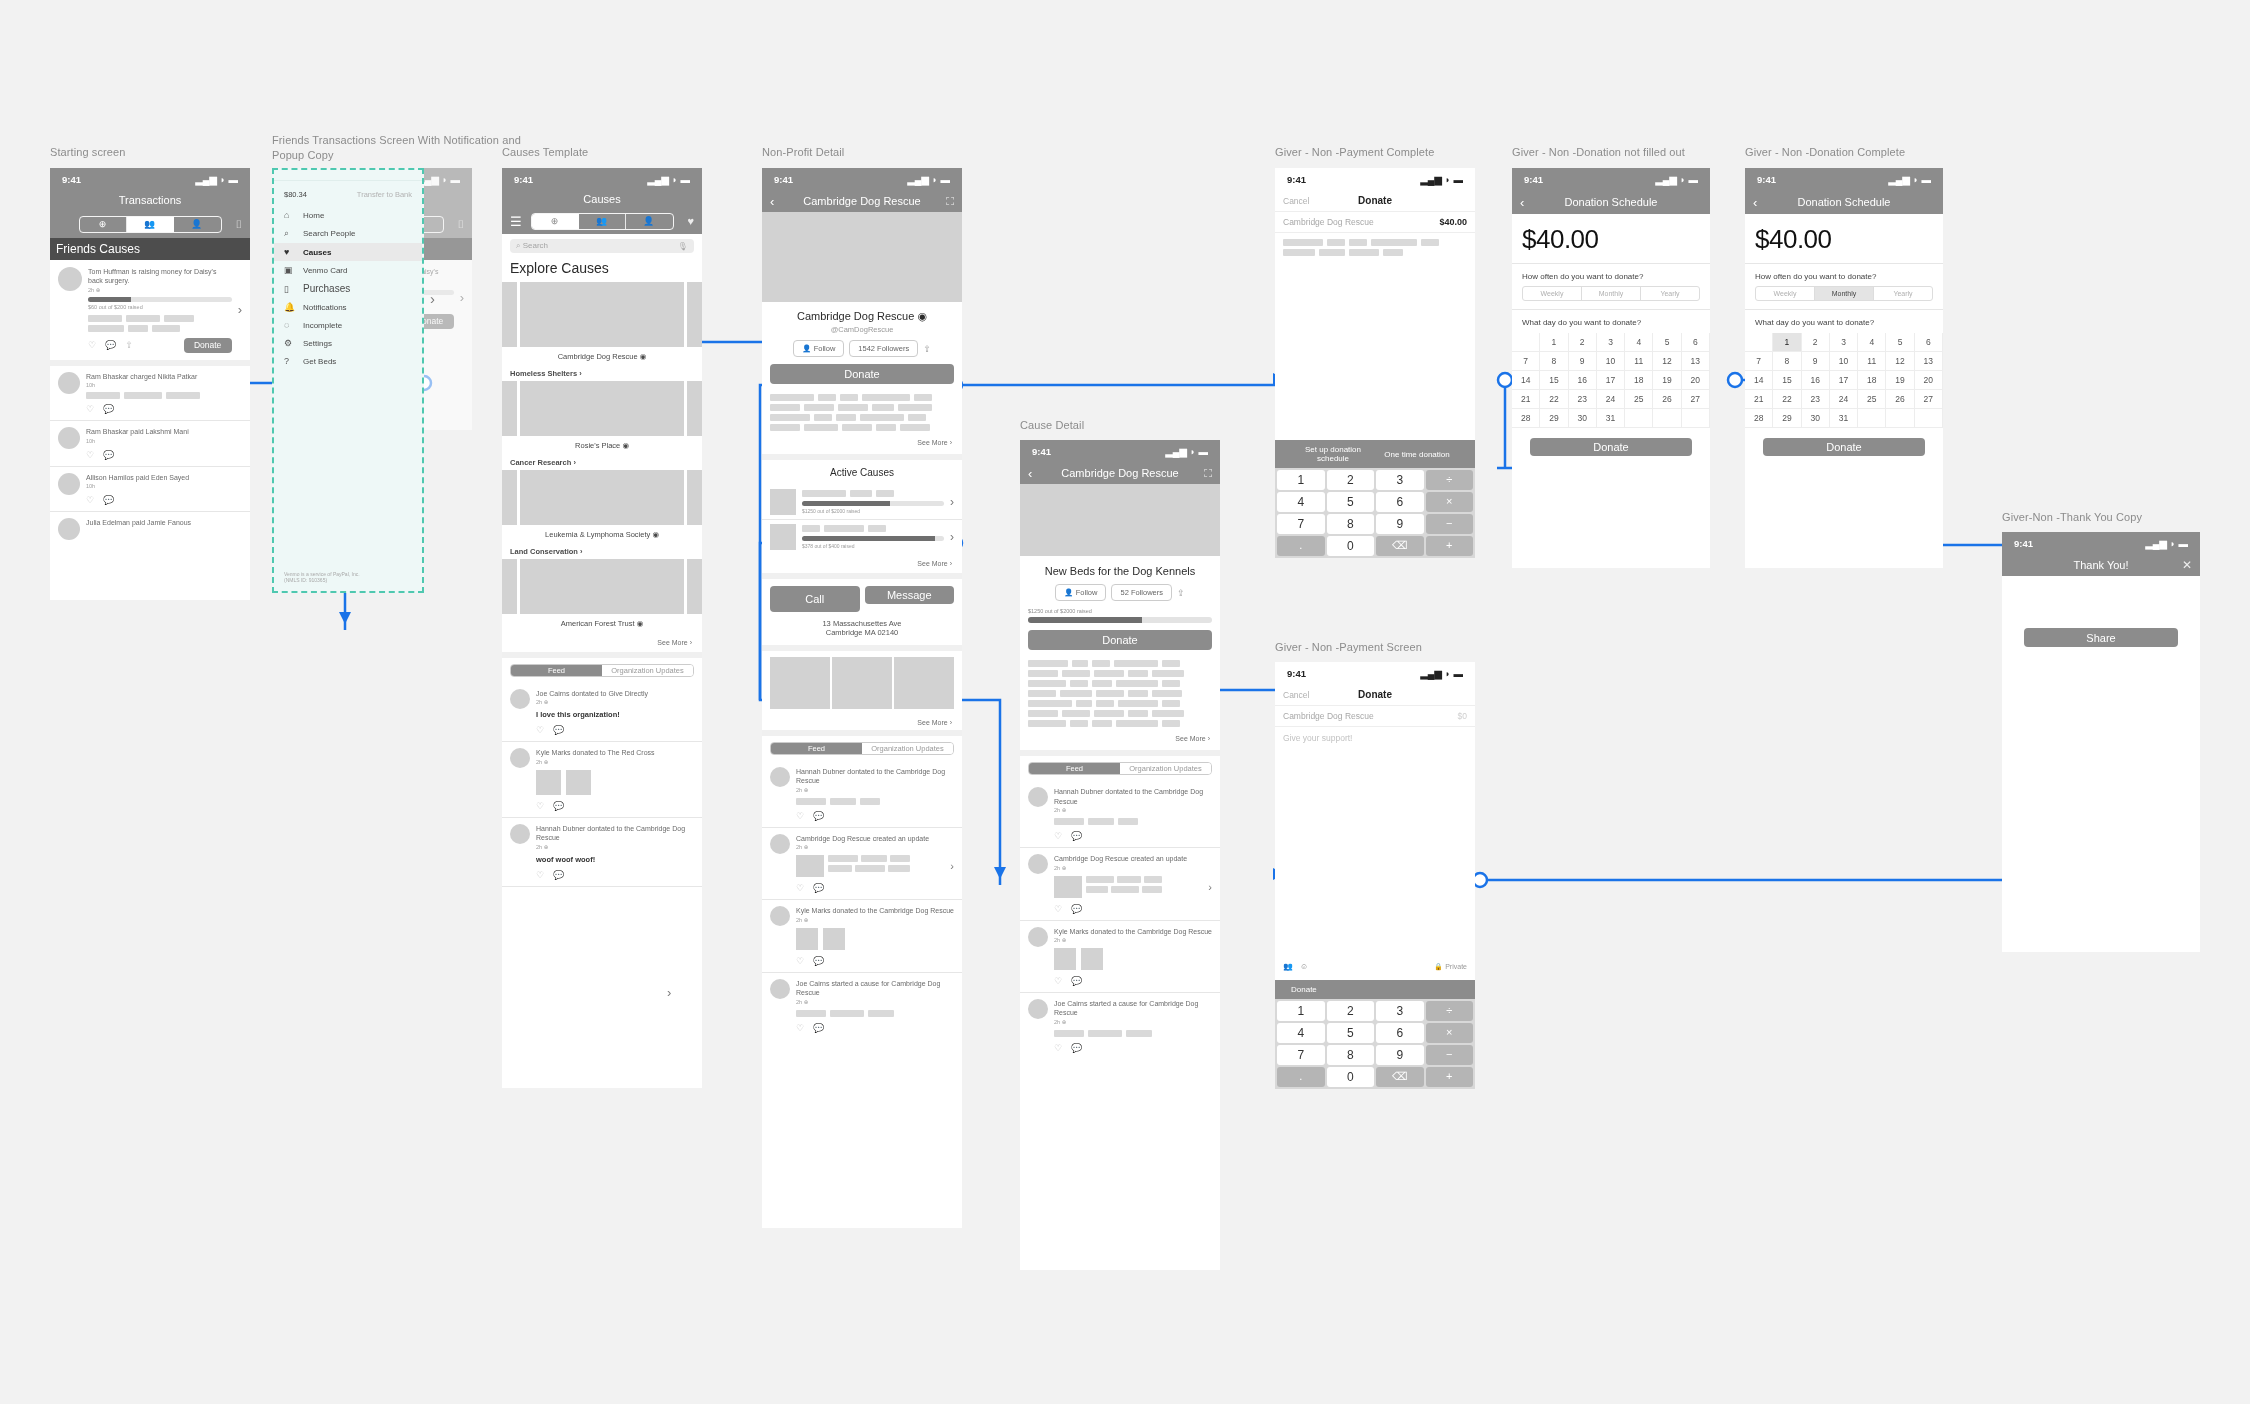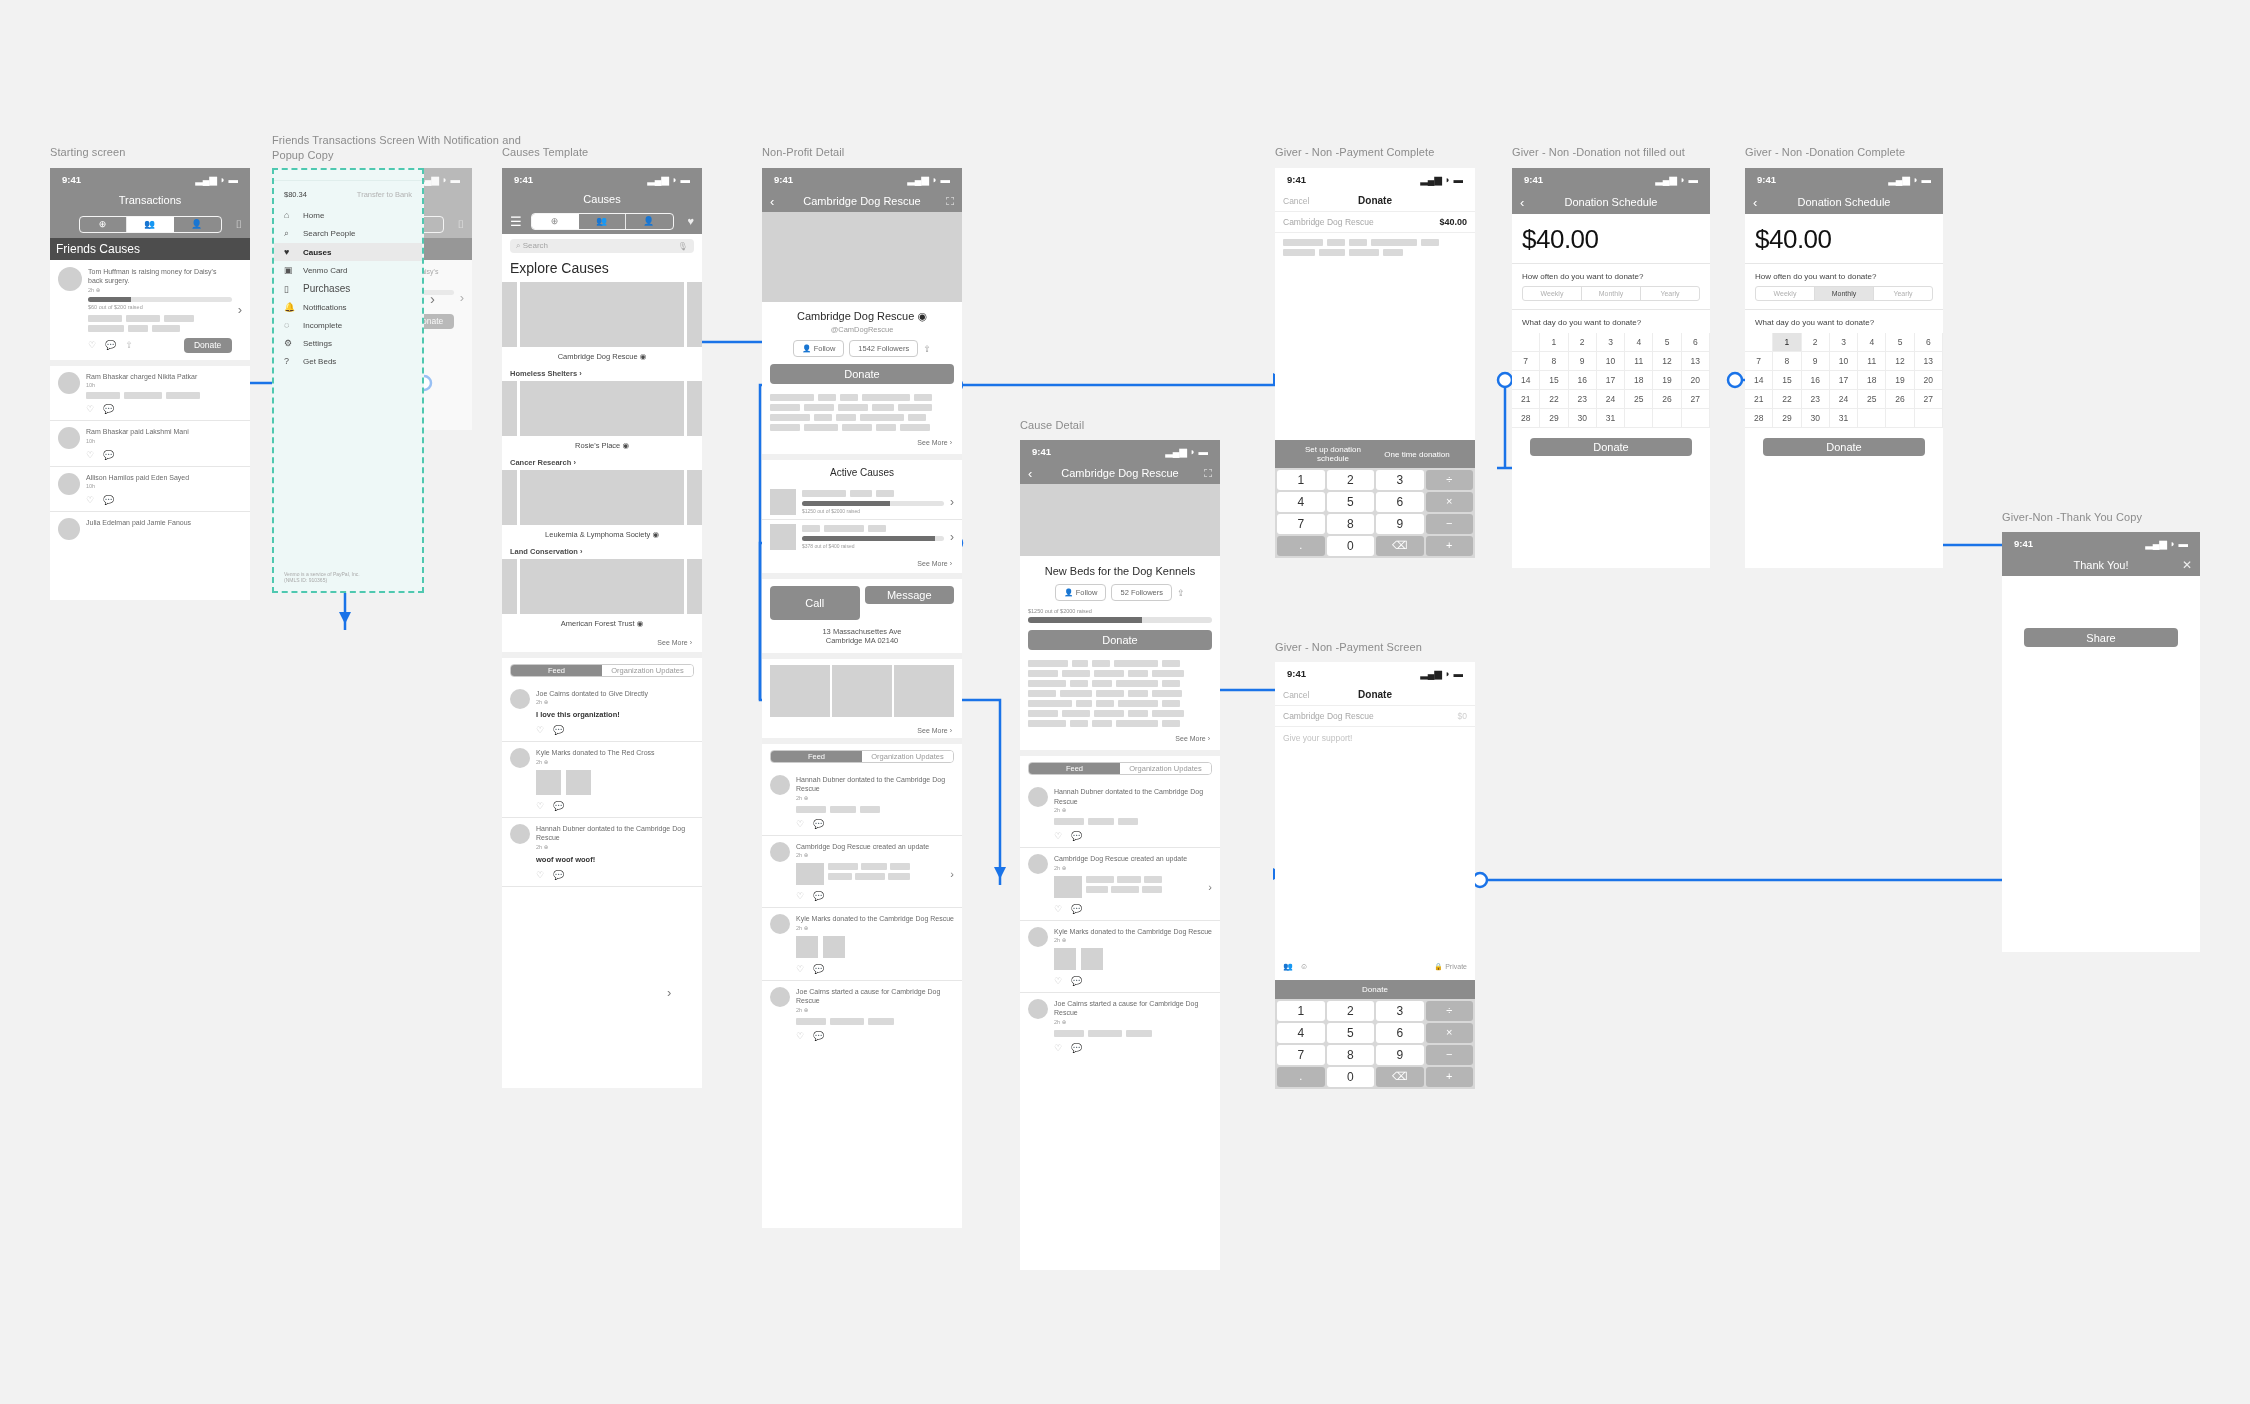--- a/index.html
+++ b/index.html
@@ -88,21 +88,21 @@
   .kpad { background:#fff; display:grid;
           grid-template-columns:repeat(4,1fr); gap:2px;
           background:#d8d8d8; padding:2px; }
   .kpad div {
     background:#fff; text-align:center; font-size:12px; color:#333;
     padding:3px 0; border-radius:3px;
   }
   .kpad div.op { background:#b5b5b5; color:#fff; font-size:11px; }
   .kpad-head {
     background:#8c8c8c; color:#fff; font-size:8px;
-    display:flex; align-items:center; justify-content:center;
+    display:flex; align-items:center; 
     padding:5px 16px; position:relative;
   }
   .kpad-head.split > span { flex:1; text-align:center; }
 
   .cal { display:grid; grid-template-columns:repeat(7,1fr); }
   .cal div {
     text-align:center; font-size:8.5px; color:#555;
     padding:4px 0; border-right:1px solid #ededed; border-bottom:1px solid #ededed;
   }
   .cal div.sel { background:#e4e4e4; color:#222; }
@@ -598,21 +598,21 @@
       <div style="margin-top:4px;height:5px;background:#e3e3e3;border-radius:3px;overflow:hidden;">
             <div style="width:94%;height:100%;background:#6e6e6e;"></div>
           </div>
       <div style="font-size:5px;color:#9b9b9b;margin-top:2px;">$378 out of $400 raised</div>
     </div>
     <div style="color:#7a7a7a;font-size:12px;">›</div>
   </div>
   <div class="see-more" style="padding:6px 10px;"><span>See More</span> <span>›</span></div>
   <div class="thickgap"></div>
   <div style="display:flex;gap:5px;padding:7px 8px;">
-    <div class="btn-grey" style="flex:1;height:34px;text-align:center;">Call</div>
+    <div class="btn-grey" style="flex:1;height:26px;text-align:center;">Call</div>
     <div class="btn-grey" style="flex:1;height:18px;">Message</div>
   </div>
   <div style="text-align:center;font-size:7.5px;color:#555;white-space:pre-line;padding-bottom:8px;">13 Massachusettes Ave
 Cambridge MA 02140</div>
   <div class="thickgap"></div>
   <div style="display:flex;gap:2px;padding:6px 8px;">
     <div class="ph-img" style="flex:1;height:52px;"></div>
         <div class="ph-img" style="flex:1;height:52px;"></div>
         <div class="ph-img" style="flex:1;height:52px;"></div>
   </div>

